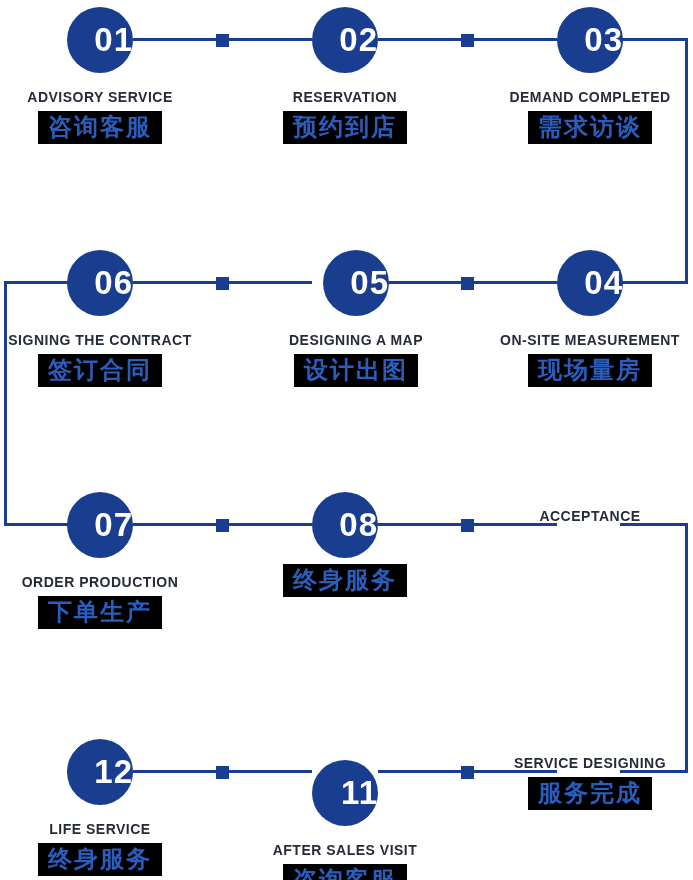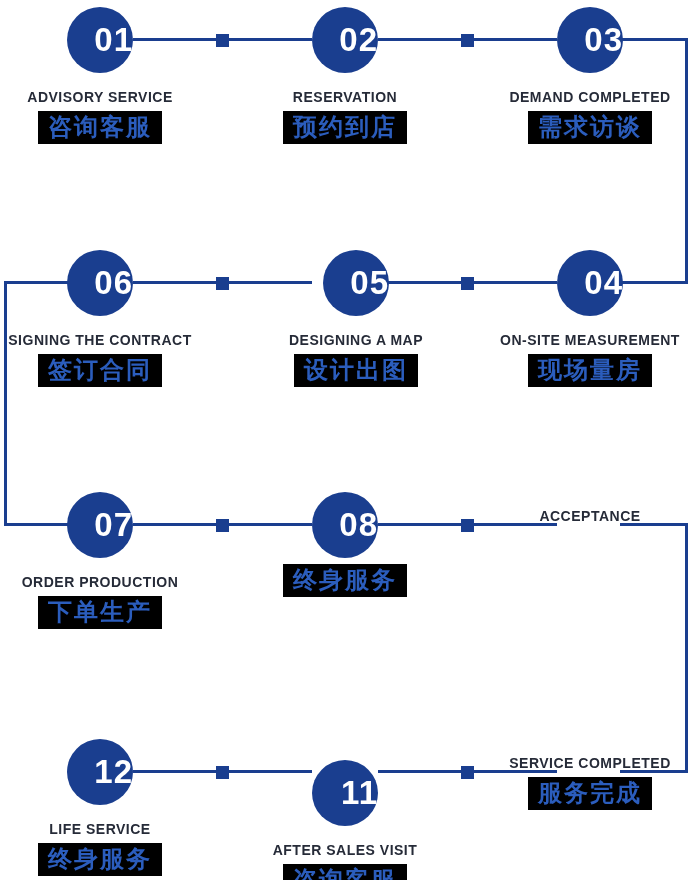--- a/index.html
+++ b/index.html
@@ -165,17 +165,17 @@
     <div class="zh">终身服务</div>
   </div>
   <div class="cell" style="left:225px;top:760px">
     <div class="circle">
       <span class="num">11</span>
     </div>
     <div class="en">AFTER SALES VISIT</div>
     <div class="zh">咨询客服</div>
   </div>
   <div class="cell" style="left:470px;top:739px">
-    <div class="en">SERVICE COMPLETED</div>
+    <div class="en">SERVICE DESIGNING</div>
     <div class="zh">服务完成</div>
   </div>
 
 </div>
 
 </body></html>

